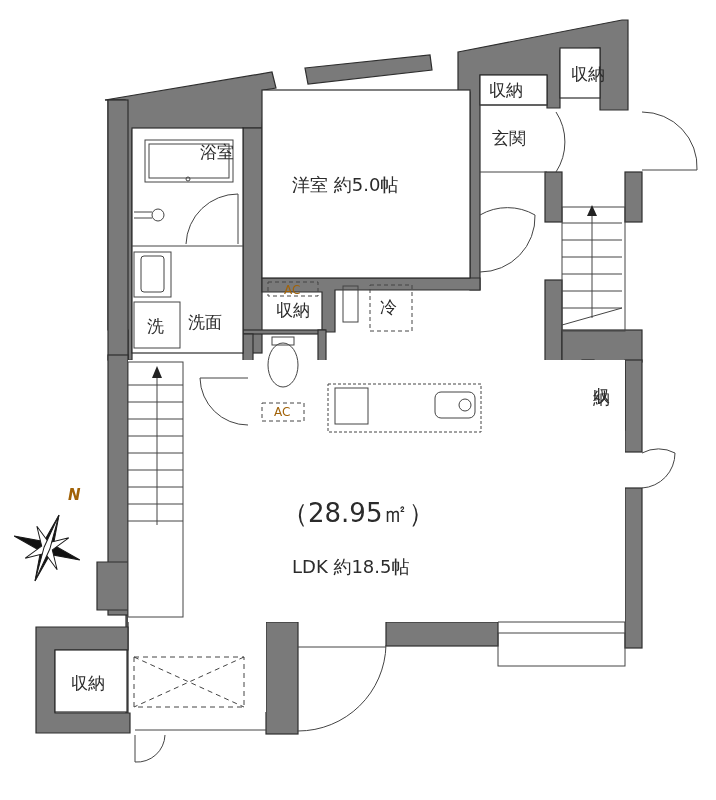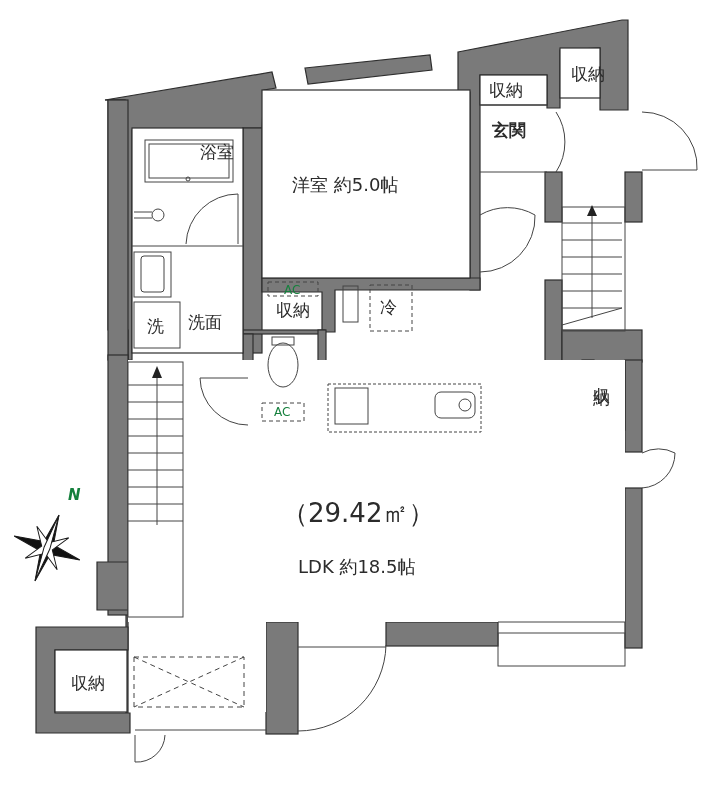--- a/index.html
+++ b/index.html
@@ -1,21 +1,21 @@
 <!DOCTYPE html>
 <html><head>
 <meta charset="utf-8">
 <style>
   html,body{margin:0;padding:0;background:#ffffff;}
   body{width:716px;height:800px;position:relative;overflow:hidden;font-family:"DejaVu Sans","Liberation Sans",sans-serif;color:#2a2a2a;}
   svg{position:absolute;left:0;top:0;}
   .lbl{position:absolute;white-space:nowrap;color:#2b2b2b;line-height:1;}
   .room-lg{font-size:18px;}
   .room-md{font-size:17px;}
-  .room-sm{font-size:12px;color:#15803d;}
+  .room-sm{font-size:12px;color:#a16207;}
   .area{font-size:26px;font-weight:normal;}
   .vert{writing-mode:vertical-rl;letter-spacing:2px;}
 </style>
 </head>
 <body>
 
 <svg width="716" height="800" viewBox="0 0 716 800">
 
   <g fill="#7a7a7a" stroke="#2e2e2e" stroke-width="1.2">
 
@@ -152,25 +152,25 @@
 <div class="lbl room-sm" style="left:68px;top:488px;font-size:15px;font-weight:bold;font-style:italic;">N</div>
 
 <div class="lbl room-md" style="left:168px;top:144px;margin-left:32px;">浴室</div>
 <div class="lbl room-md" style="left:188px;top:276px;margin-top:38px;">洗面</div>
 <div class="lbl room-md" style="left:147px;top:318px;">洗</div>
 
 <div class="lbl room-lg" style="left:292px;top:176px;">洋室 約5.0帖</div>
 
 <div class="lbl room-md" style="left:489px;top:82px;">収納</div>
 <div class="lbl room-md" style="left:571px;top:66px;">収納</div>
-<div class="lbl room-md" style="left:492px;top:122px;font-weight:bold;">玄関</div>
+<div class="lbl room-md" style="left:492px;top:130px;">玄関</div>
 
 <div class="lbl room-sm" style="left:284px;top:284px;">AC</div>
 <div class="lbl room-md" style="left:276px;top:302px;">収納</div>
 <div class="lbl room-md" style="left:380px;top:299px;">冷</div>
 <div class="lbl room-sm" style="left:274px;top:406px;">AC</div>
 
 <div class="lbl room-md vert" style="left:593px;top:374px;">収納</div>
 
-<div class="lbl area" style="left:282px;top:500px;">（29.42㎡）</div>
-<div class="lbl room-lg" style="left:298px;top:558px;">LDK 約18.5帖</div>
+<div class="lbl area" style="left:282px;top:500px;">（28.95㎡）</div>
+<div class="lbl room-lg" style="left:292px;top:558px;">LDK 約18.5帖</div>
 
 <div class="lbl room-md" style="left:71px;top:675px;">収納</div>
 
 </body></html>

